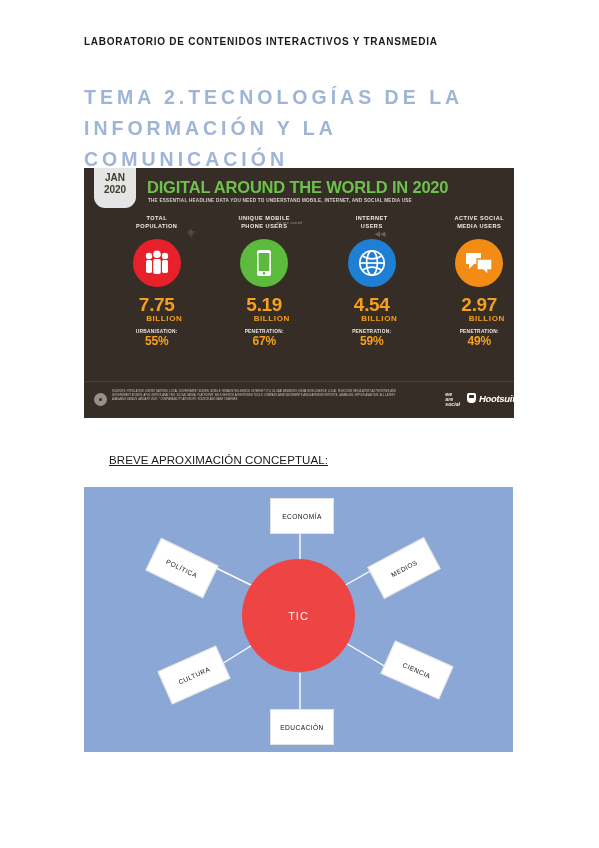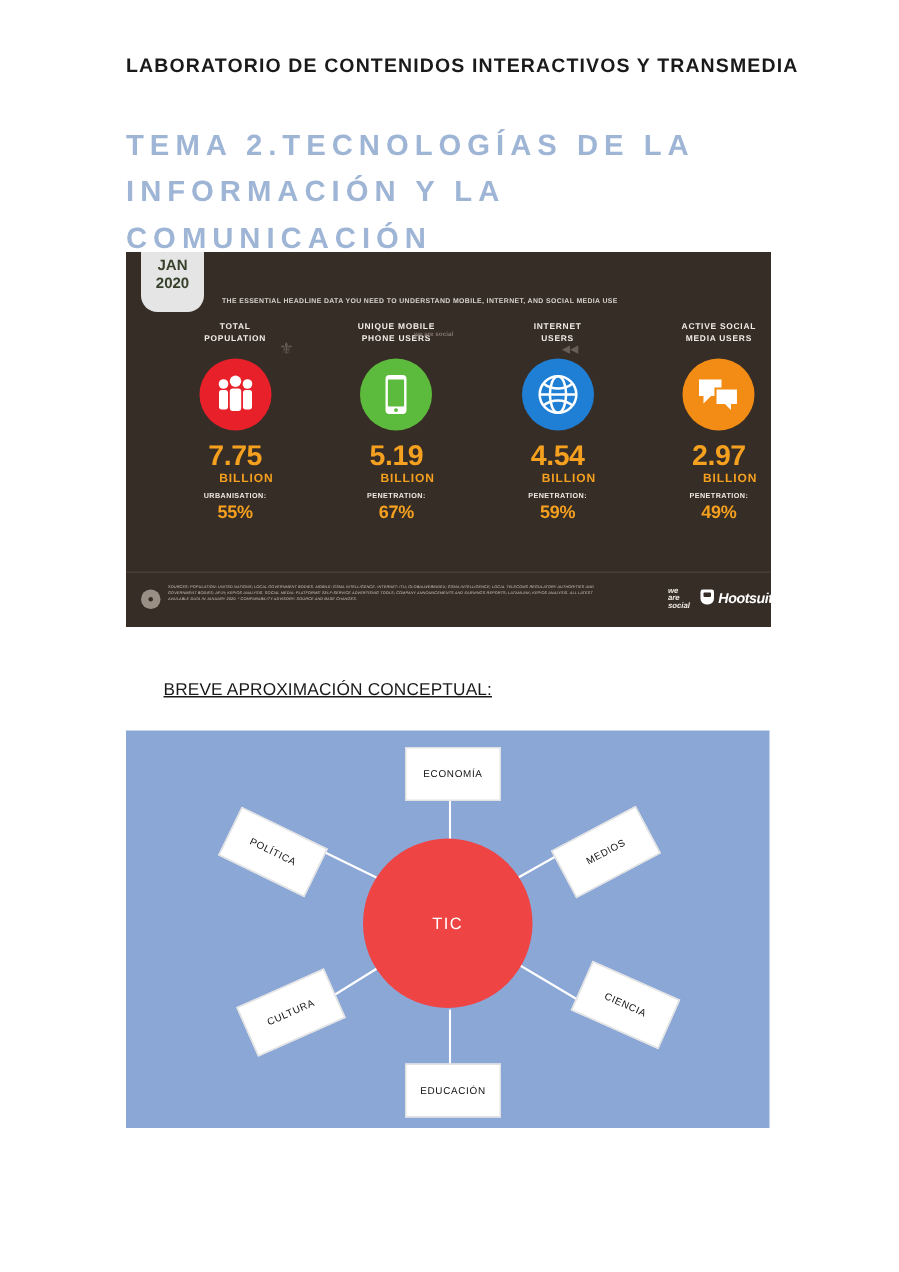--- a/index.html
+++ b/index.html
@@ -13,21 +13,21 @@
     position: relative;
     font-family: "Liberation Sans", sans-serif;
     overflow: hidden;
   }
 
   
   .doc-header {
     position: absolute;
     left: 84px;
     top: 36px;
-    font-size: 13px;
+    font-size: 10px;
     font-weight: bold;
     letter-spacing: 0.75px;
     color: #1a1a1a;
     white-space: nowrap;
   }
 
   .doc-title {
     position: absolute;
     left: 84px;
     top: 82px;
@@ -316,20 +316,21 @@
 <div class="doc-header">LABORATORIO DE CONTENIDOS INTERACTIVOS Y TRANSMEDIA</div>
 <div class="doc-title">TEMA 2.TECNOLOGÍAS DE LA INFORMACIÓN Y LA COMUNICACIÓN</div>
 
 <div class="info">
 
   <div class="info-jan">
     <span>JAN</span>
     <span>2020</span>
   </div>
 
+  <div class="info-headline">DIGITAL AROUND THE WORLD IN 2020</div>
   <div class="info-sub">THE ESSENTIAL HEADLINE DATA YOU NEED TO UNDERSTAND MOBILE, INTERNET, AND SOCIAL MEDIA USE</div>
 
   <div class="info-cols">
 
     <div class="info-col">
       <div class="col-head">TOTAL
 POPULATION</div>
       <div class="col-circle" style="background:#e8202a">
         <svg width="30" height="26" viewBox="0 0 30 26" aria-hidden="true">
           <circle cx="7" cy="6" r="3.2" fill="#fff"></circle>

